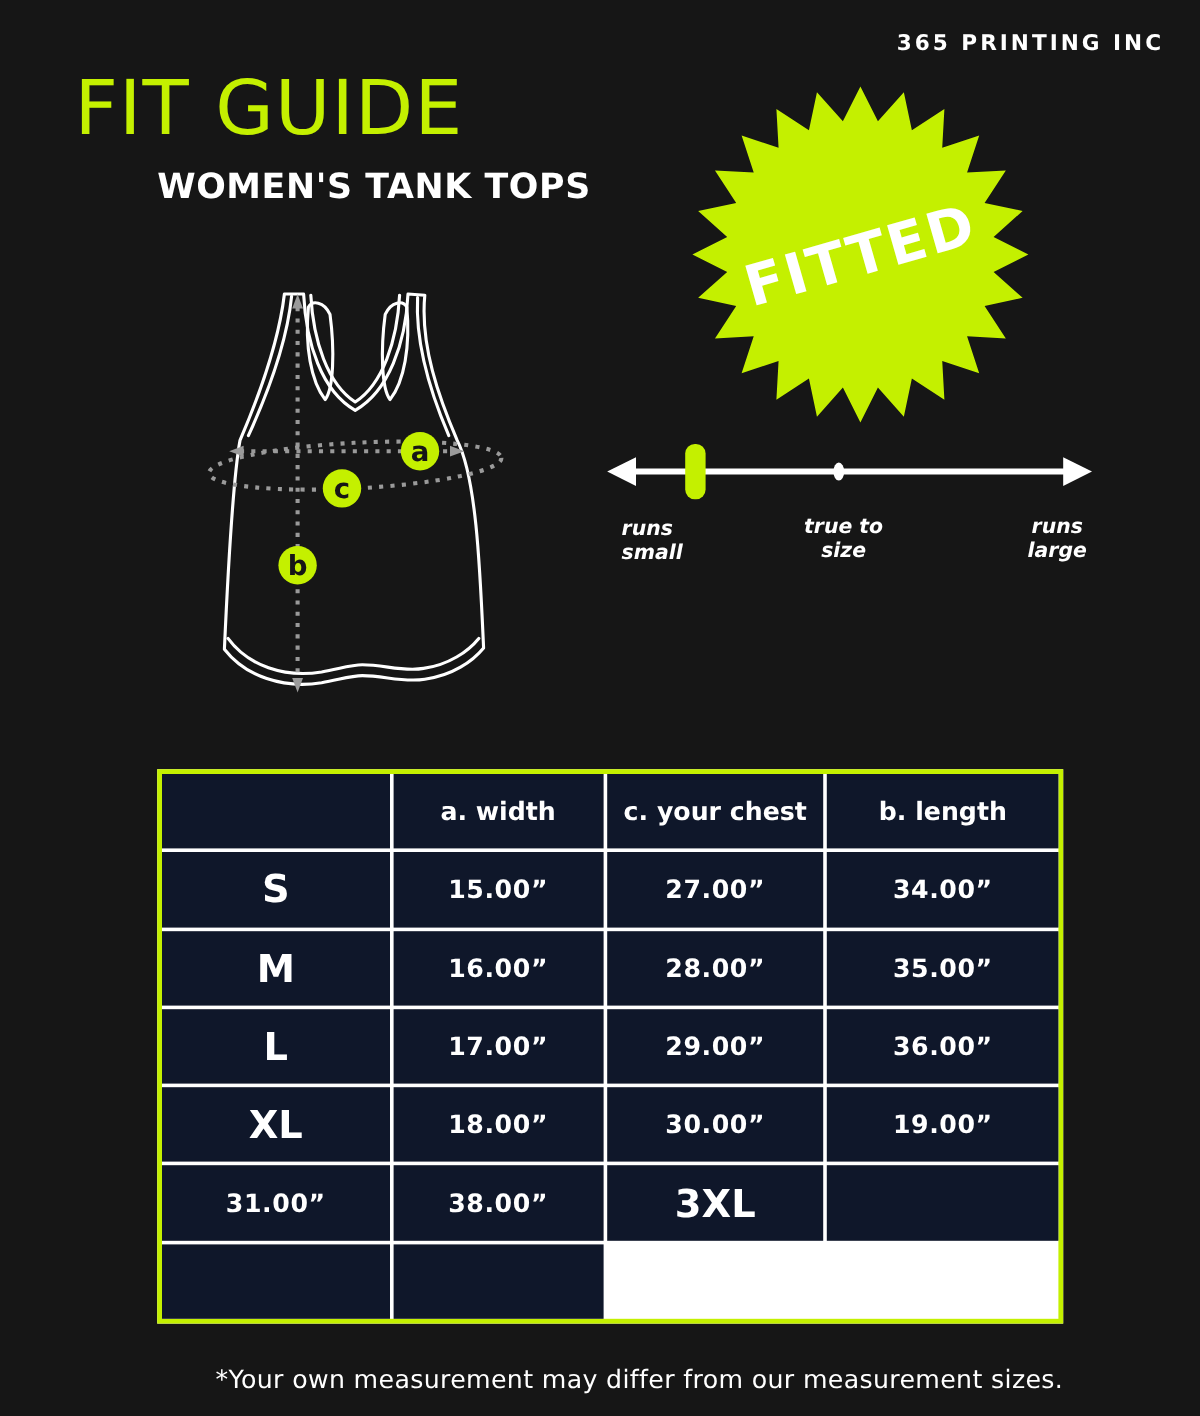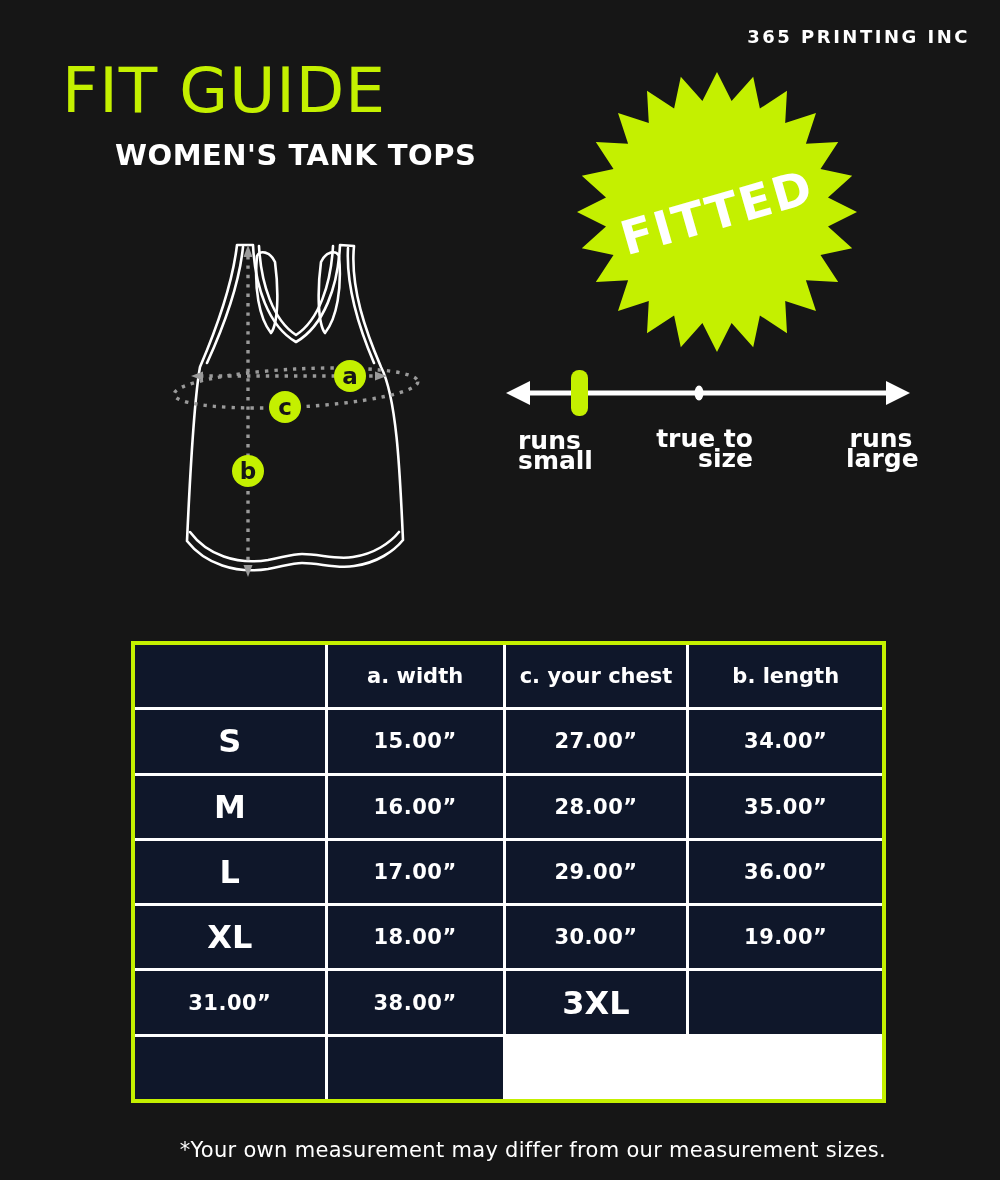--- a/index.html
+++ b/index.html
@@ -12,35 +12,35 @@
   .brand {
     position:absolute; top:26px; right:30px;
     font-size:18px; font-weight:bold; letter-spacing:2.5px; color:var(--fg);
   }
   .title {
     position:absolute; left:62px; top:56px;
     font-size:63px; font-weight:normal; letter-spacing:1px; color:var(--green);
     line-height:1.1;
   }
   .subtitle {
-    position:absolute; left:115px; top:138px;
+    position:absolute; left:131px; top:138px;
     font-size:29px; font-weight:bold; letter-spacing:0.5px; color:var(--fg);
   }
   .tank-svg { position:absolute; left:150px; top:230px; }
   .badge-svg { position:absolute; left:567px; top:62px; }
   .badge-label {
     font-size:47px; font-weight:bold; letter-spacing:2px; fill:#ffffff;
   }
   .scale-svg { position:absolute; left:498px; top:358px; }
   .scale-label {
-    position:absolute; font-size:25px; font-weight:bold; line-height:20px;
-    white-space:pre-line; color:var(--fg);
+    position:absolute; font-size:17px; font-weight:bold; line-height:20px;
+    white-space:pre-line; color:var(--fg);font-style:italic;
   }
   .scale-label.left   { left:518px; top:431px; text-align:left; }
-  .scale-label.center { left:653px; top:429px; width:100px; text-align:right; }
+  .scale-label.center { left:653px; top:429px; width:100px; text-align:center; }
   .scale-label.right  { left:846px; top:429px; width:70px; text-align:center; }
   .size-table {
     position:absolute; left:131px; top:641px; width:755px; height:462px;
     display:grid;
     grid-template-columns:194fr 179fr 185fr 197fr;
     grid-template-rows:repeat(7,1fr);
     gap:3px;
     background:#ffffff;
     border:4px solid var(--green);
   }

